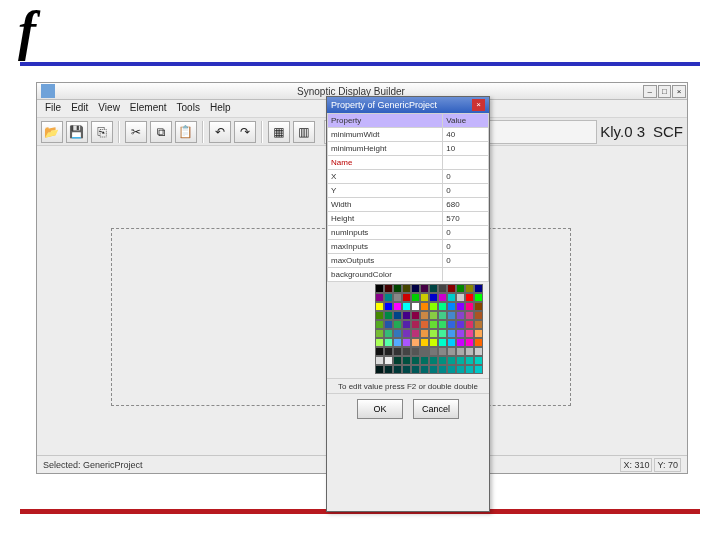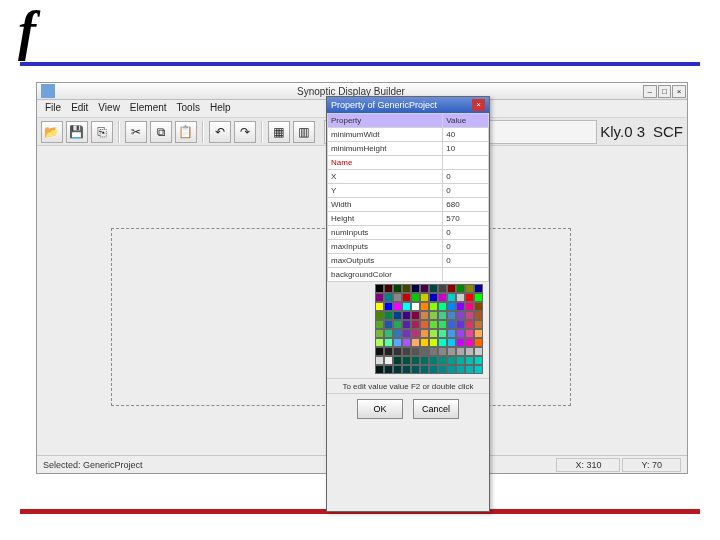--- a/index.html
+++ b/index.html
@@ -28,21 +28,21 @@
   .tgroup { margin-left: 6px; height: 24px; border: 1px solid #bbb; padding: 2px 6px; display: flex; align-items: center; gap: 4px; background: #f4f4f4; flex: 1; }
   .tgroup .lbl { font-size: 9px; }
   .tgroup .ic { width: 14px; height: 14px; border: 1px solid #888; background: #fff; }
   .toolbar .right { margin-left: auto; font-size: 15px; display: flex; gap: 8px; }
   
   .canvas { position: absolute; left: 0; top: 65px; right: 0; bottom: 18px; background: #ededed; }
   .grid-area { position: absolute; left: 74px; top: 80px; width: 460px; height: 178px; border: 1px dashed #8a8a8a; background-image: radial-gradient(#444 0.5px, transparent 0.5px); background-size: 10px 10px; }
   
   .statusbar { position: absolute; left: 0; bottom: 0; right: 0; height: 18px; border-top: 1px solid #c7c7c7; display: flex; align-items: center; padding: 0 6px; font-size: 9px; color: #333; }
   .statusbar .sr { margin-left: auto; display: flex; gap: 2px; }
-  .statusbar .cell { border: 1px solid #c7c7c7; padding: 1px 18px; }
+  .statusbar .cell { border: 1px solid #c7c7c7; padding: 1px 2px; }
   
   
   .dialog { position: absolute; left: 326px; top: 96px; width: 164px; height: 416px; background: #ededed; border: 1px solid #666; box-shadow: 2px 2px 4px rgba(0,0,0,.25); font-size: 9px; z-index: 5; }
   .dlg-tb { height: 16px; background: linear-gradient(#6a8fd6,#2f5fbf); color: #fff; display: flex; align-items: center; padding: 0 4px; }
   .dlg-tb .cl { margin-left: auto; width: 13px; height: 12px; background: #c33; color: #fff; text-align: center; line-height: 12px; font-size: 8px; }
   
   .prop-table { width: 100%; border-collapse: collapse; }
   .prop-table th, .prop-table td { border: 1px solid #d2d2d2; padding: 1px 3px; height: 14px; font-weight: normal; text-align: left; font-size: 8px; color: #333; background: #fff; }
   .prop-table th { background: #c4b5fd; }
   .prop-table .red td:first-child { color: #b00; }
@@ -314,20 +314,20 @@
         <div class="cp-cell" style="background: rgb(0, 104, 104);"></div>
         <div class="cp-cell" style="background: rgb(0, 120, 120);"></div>
         <div class="cp-cell" style="background: rgb(0, 136, 136);"></div>
         <div class="cp-cell" style="background: rgb(0, 152, 152);"></div>
         <div class="cp-cell" style="background: rgb(0, 168, 168);"></div>
         <div class="cp-cell" style="background: rgb(0, 184, 184);"></div>
         <div class="cp-cell" style="background: rgb(0, 200, 200);"></div>
       </div>
     </div>
   <div style="flex:1"></div>
-  <div class="dlg-hint">To edit value value F2 or double click</div>
+  <div class="dlg-hint">To edit value press F2 or double double</div>
   <div class="dlg-btns">
     <button class="dlg-btn">OK</button>
     <button class="dlg-btn">Cancel</button>
   </div>
 </div>
 
 <div class="bottom-rule"></div>
 
 </body></html>

